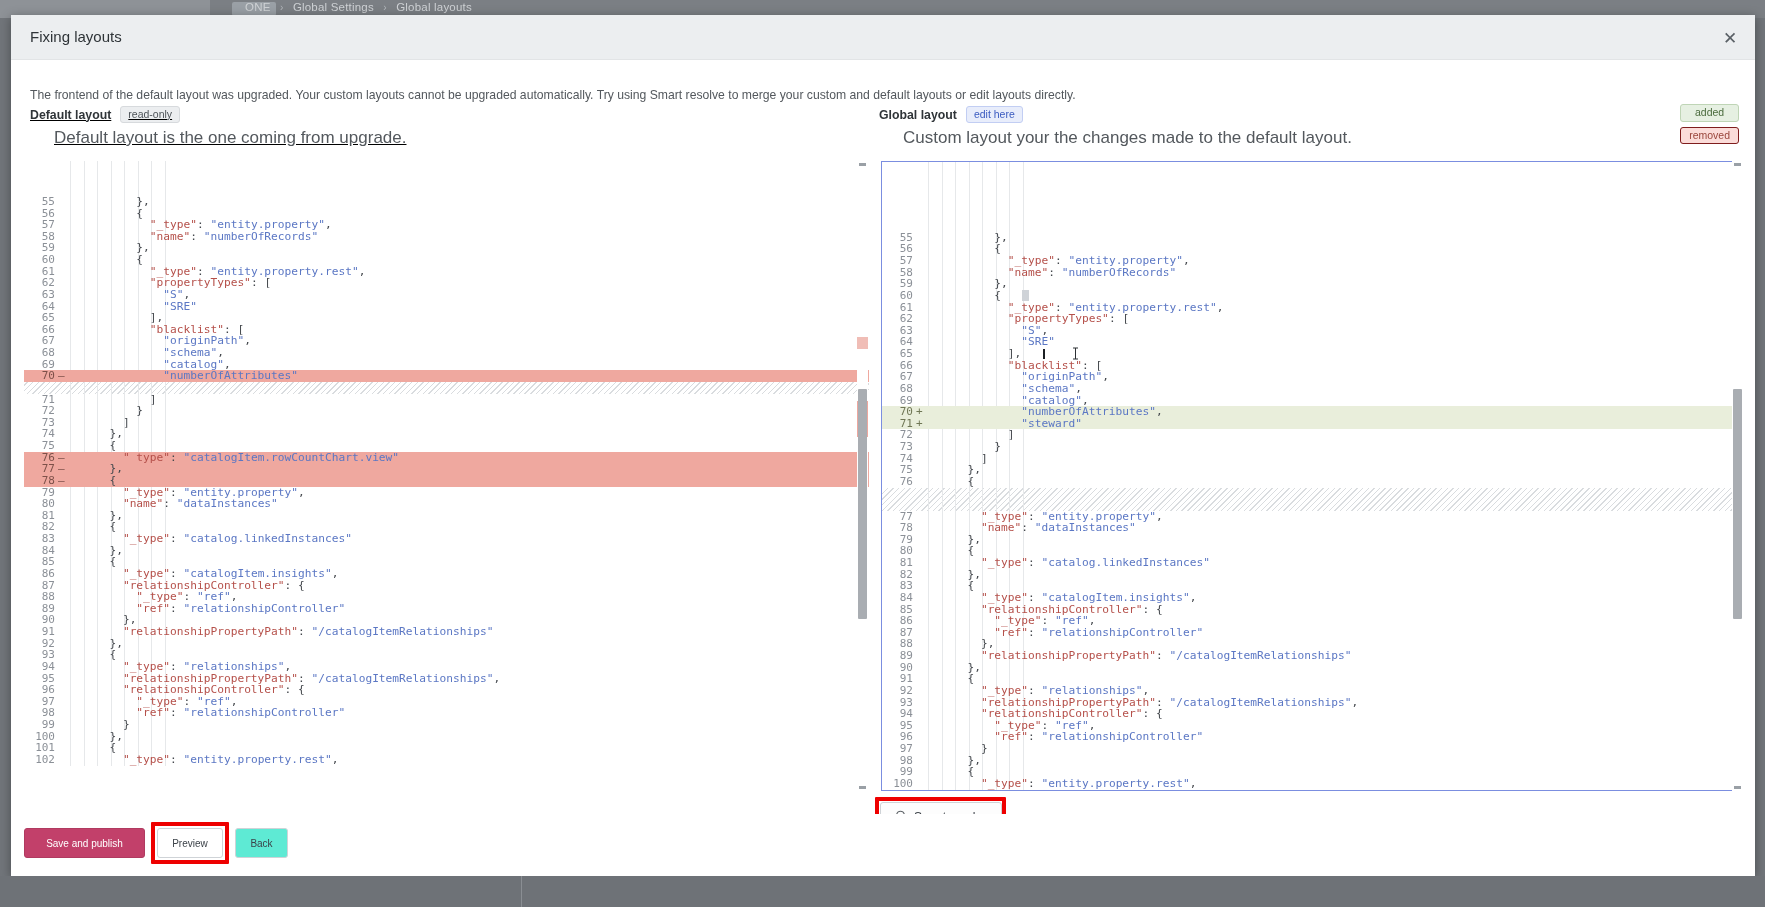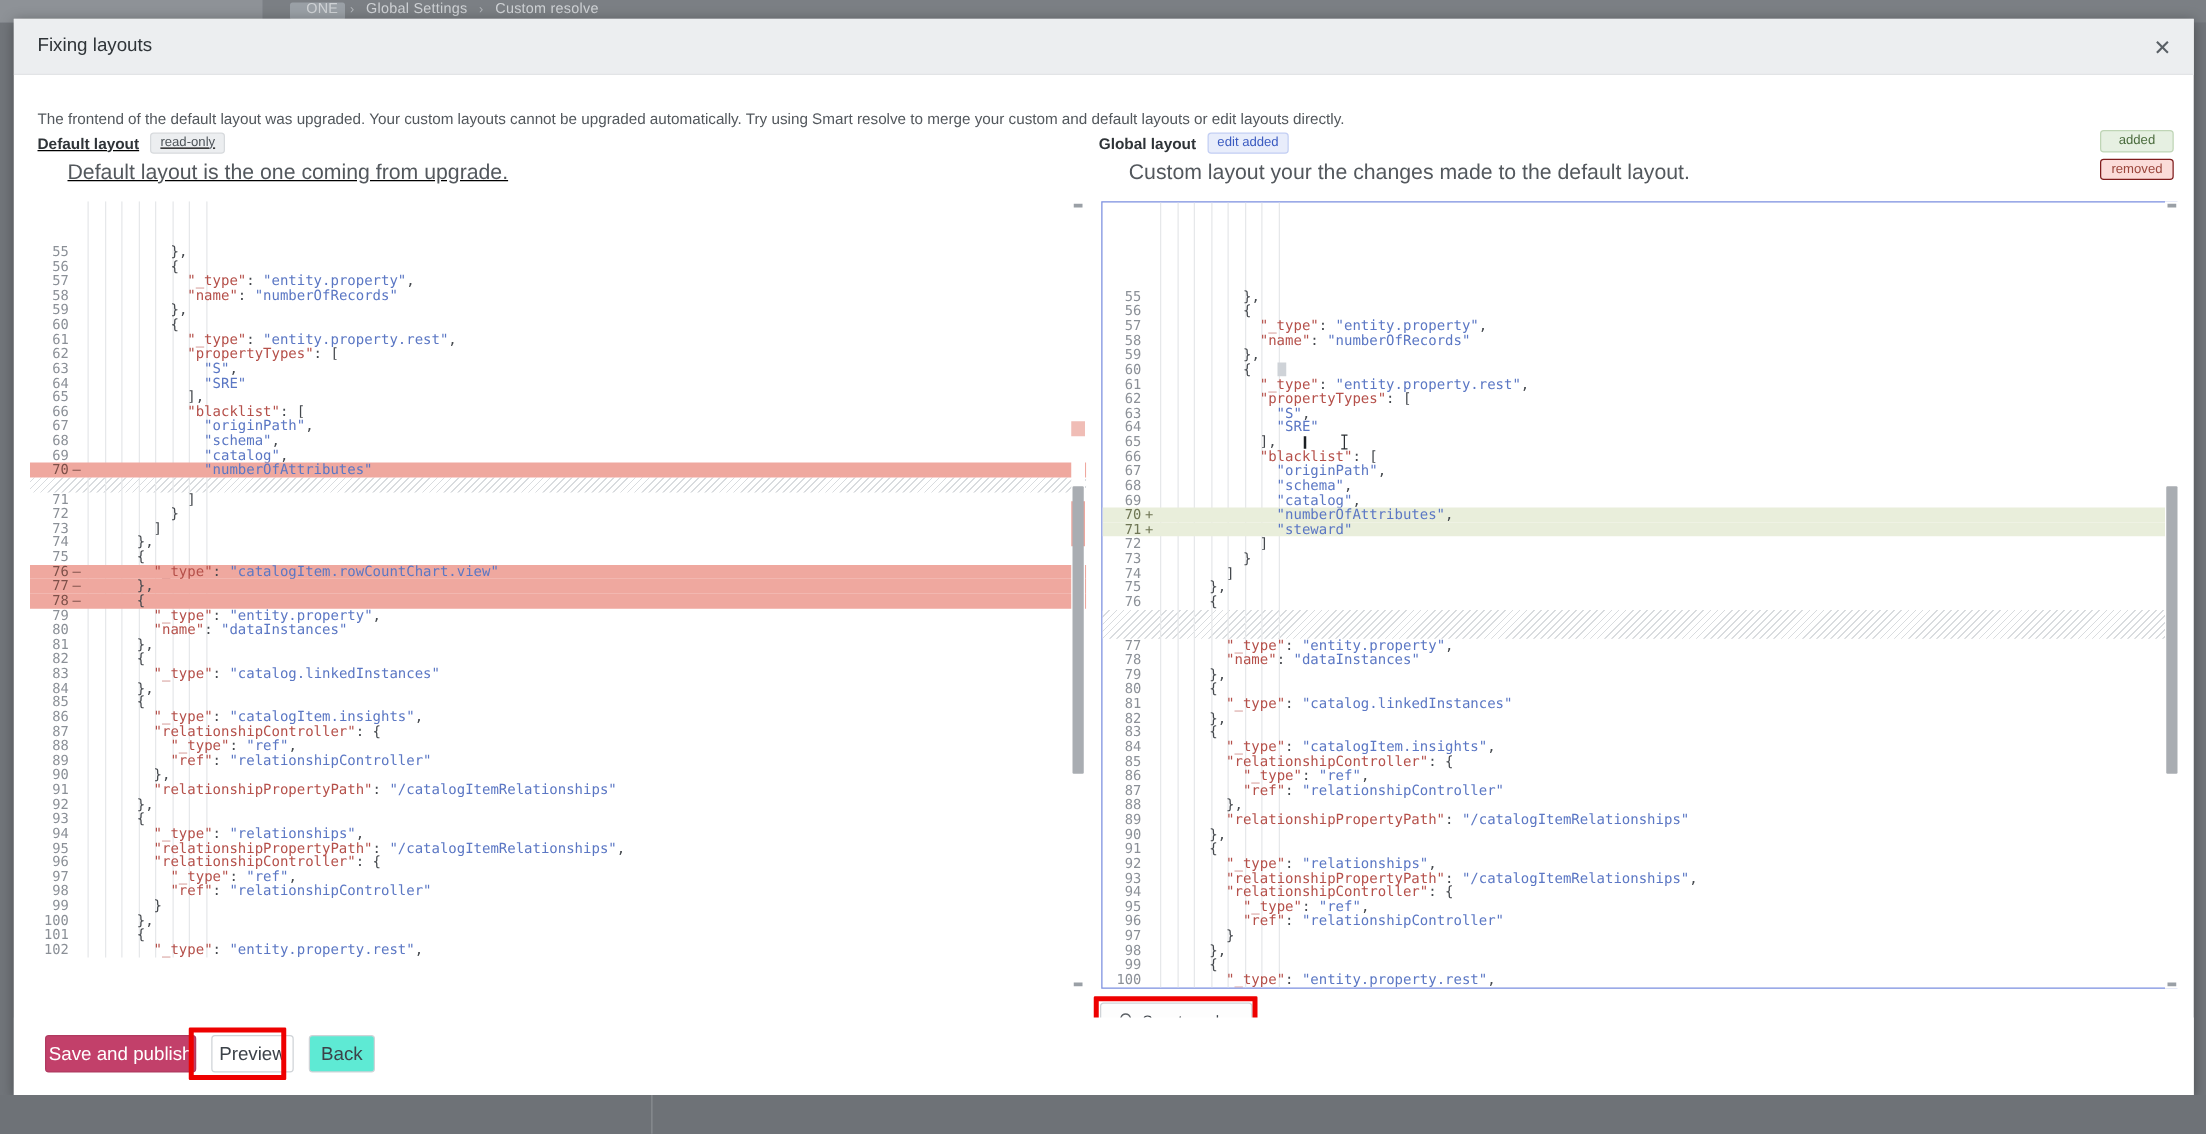--- a/index.html
+++ b/index.html
@@ -194,21 +194,21 @@
     pointer-events: none;
   }
 
   #footer {
     position: absolute; left: 0; bottom: 0; width: 1744px; height: 62px;
     background: #ffffff;
   }
   .btn {
     position: absolute; height: 30px; border-radius: 3px;
     display: flex; align-items: center; justify-content: center;
-    font-size: 15px; cursor: pointer; white-space: nowrap; margin-left: 12px;
+    font-size: 10px; cursor: pointer; white-space: nowrap;
   }
   #btn-save {
     left: 13px; top: 14px; width: 121px;
     background: #c2406a; color: #ffffff; border: 1px solid #b03a60;
   }
   #btn-preview {
     left: 146px; top: 14px; width: 66px;
     background: #ffffff; color: #3c4249; border: 1px solid #cfd3d7;
   }
   #btn-back {
@@ -235,21 +235,21 @@
 
 <div id="backdrop">
   <div id="bc-bar">
     <div id="bc-panel"></div>
     <div id="bc-chip"></div>
     <div class="bc-text">
       <span>ONE</span>
       <span class="bc-sep">›</span>
       <span>Global Settings</span>
       <span class="bc-sep">›</span>
-      <span>Custom resolve</span>
+      <span>Global layouts</span>
     </div>
   </div>
 </div>
 
 <div id="modal">
 
   <div id="modal-header">
     <div id="modal-title">Fixing layouts</div>
     <div id="close-btn">✕</div>
   </div>
@@ -260,21 +260,21 @@
     <div class="ph-row">
       <span class="ph-title">Default layout</span>
       <span class="chip chip-ro">read-only</span>
     </div>
     <div class="ph-sub">Default layout is the one coming from upgrade.</div>
   </div>
 
   <div class="pane-head" style="left:868px; top:90px;">
     <div class="ph-row">
       <span class="ph-title">Global layout</span>
-      <span class="chip chip-edit">edit added</span>
+      <span class="chip chip-edit">edit here</span>
     </div>
     <div class="ph-sub">Custom layout your the changes made to the default layout.</div>
   </div>
 
   <div id="legend">
     <span class="badge badge-added">added</span>
     <span class="badge badge-removed">removed</span>
   </div>
 
   <div class="pane" id="pane-left">

